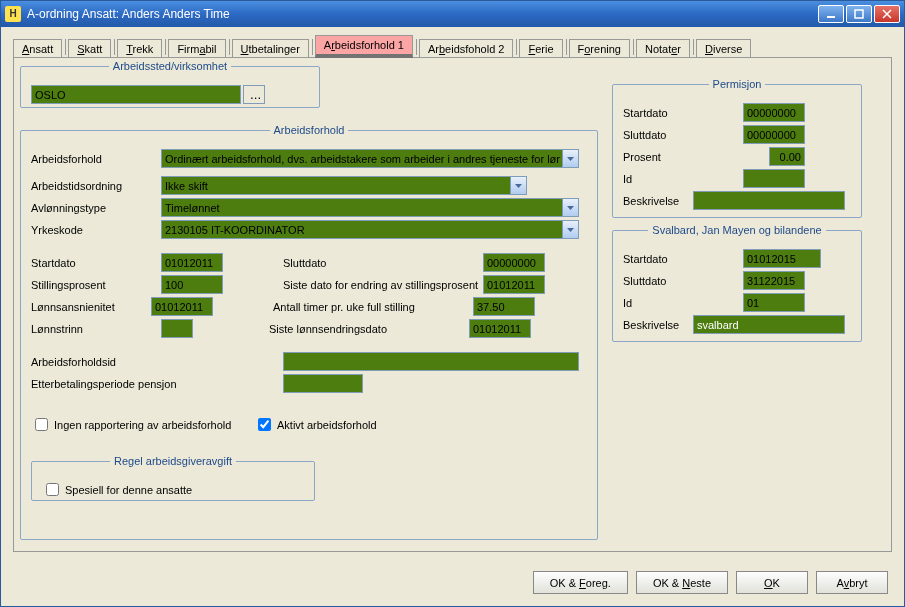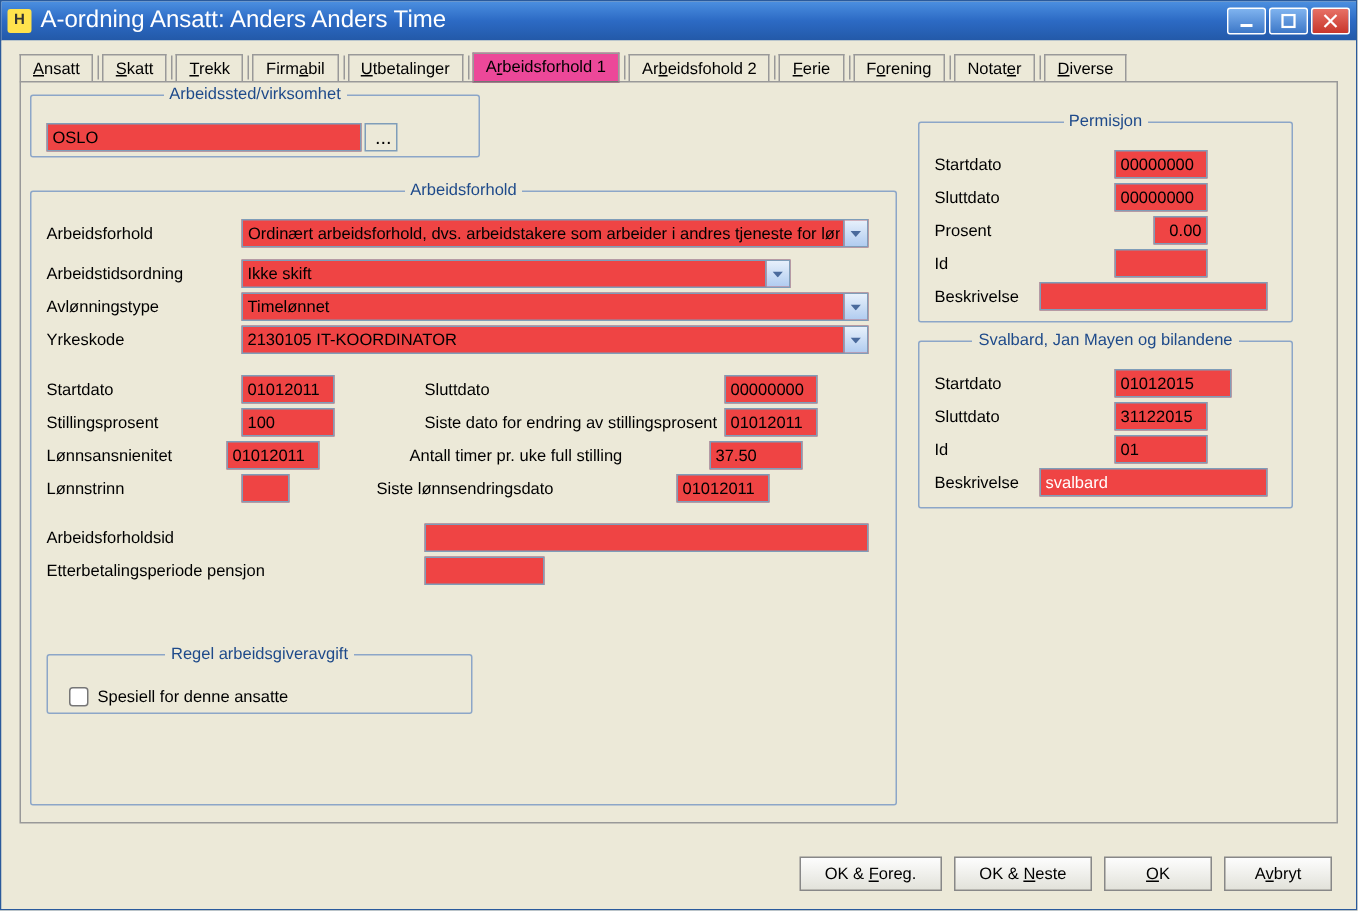--- a/index.html
+++ b/index.html
@@ -28,21 +28,21 @@
     background: #FFE24D;
     border-radius: 2px;
     display: inline-block;
     text-align: center;
     line-height: 16px;
     color: #333;
     font-weight: bold;
     font-size: 10px;
     margin-right: 6px;
   }
-  .titlebar .title { flex: 1; font-size: 16px; }
+  .titlebar .title { flex: 1; font-size: 12px; }
   .win-buttons { display: flex; gap: 2px; }
   .win-btn {
     width: 26px; height: 18px;
     border: 1px solid #fff;
     background: linear-gradient(to bottom, #7FB3EF, #3D78C8);
     border-radius: 2px; color: #fff;
     display: flex; align-items: center; justify-content: center;
     cursor: pointer;
   }
   .win-btn.close {
@@ -64,22 +64,22 @@
   .tab {
     padding: 3px 8px 3px 8px;
     border: 1px solid #999;
     border-bottom: none;
     margin-right: 1px;
     background: #ECE9D8;
     position: relative;
     cursor: pointer;
   }
   .tab.active {
-    background: #ec4899;
-    border-bottom: 1px solid #737373;
+    background: #fca5a5;
+    border-bottom: 4px solid #737373;
     z-index: 2;
     text-align: right;
   }
   .tab .ul { text-decoration: underline; }
   .tab-sep {
     width: 1px; height: 16px;
     background: #999;
     margin: 0 2px;
     align-self: center;
   }
@@ -104,21 +104,21 @@
     font-size: 11px;
     text-align: center;
   }
   .row { margin: 3px 0; display: flex; align-items: center; }
   .lbl { display: inline-block; }
   input.text, select.sel {
     font-family: Tahoma, Arial, sans-serif;
     font-size: 11px;
     height: 19px;
     border: 1px solid #7F9DB9;
-    background: #ef4444;
+    background: #4d7c0f;
     padding: 1px 3px;
   }
   input.text { }
   .btn {
     font-family: Tahoma, Arial, sans-serif;
     font-size: 11px;
     padding: 3px 16px;
     border: 1px solid #888;
     background: linear-gradient(#fdfdfd, #e2e2da);
     cursor: pointer;
@@ -278,37 +278,43 @@
         </div>
         <div class="row">
           <span class="lbl" style="width:120px">Lønnsansnienitet</span>
           <input class="text" style="width: 62px;" value="01012011">
           <span class="lbl" style="margin-left:60px; width:200px">Antall timer pr. uke full stilling</span>
           <input class="text" style="width: 62px;" value="37.50">
         </div>
         <div class="row">
           <span class="lbl" style="width:130px">Lønnstrinn</span>
           <input class="text" style="width: 32px;" value="">
-          <span class="lbl" style="margin-left:58px; width:200px">Siste lønnsendringsdato</span>
+          <span class="lbl" style="margin-left:76px; width:200px">Siste lønnsendringsdato</span>
           <input class="text" style="width: 62px;" value="01012011">
         </div>
 
         <div style="height:8px"></div>
 
         <div class="row">
           <span class="lbl" style="width:252px">Arbeidsforholdsid</span>
           <input class="text" style="width: 296px;" value="">
         </div>
         <div class="row">
           <span class="lbl" style="width:252px">Etterbetalingsperiode pensjon</span>
           <input class="text" style="width: 80px;" value="">
         </div>
 
         <div style="height:16px"></div>
 
+        <div class="row">
+          <input type="checkbox" class="checkbox" style="">
+          <span class="lbl" style="width:200px">Ingen rapportering av arbeidsforhold</span>
+          <input type="checkbox" class="checkbox" checked="" style="">
+          <span class="lbl">Aktivt arbeidsforhold</span>
+        </div>
 
         <fieldset class="group" style="position:relative; left:0; width:284px; margin-top:21px; height:46px;">
           <legend>Regel arbeidsgiveravgift</legend>
           <div class="row">
             <input type="checkbox" class="checkbox" style="">
             <span class="lbl">Spesiell for denne ansatte</span>
           </div>
         </fieldset>
       </fieldset>
 

